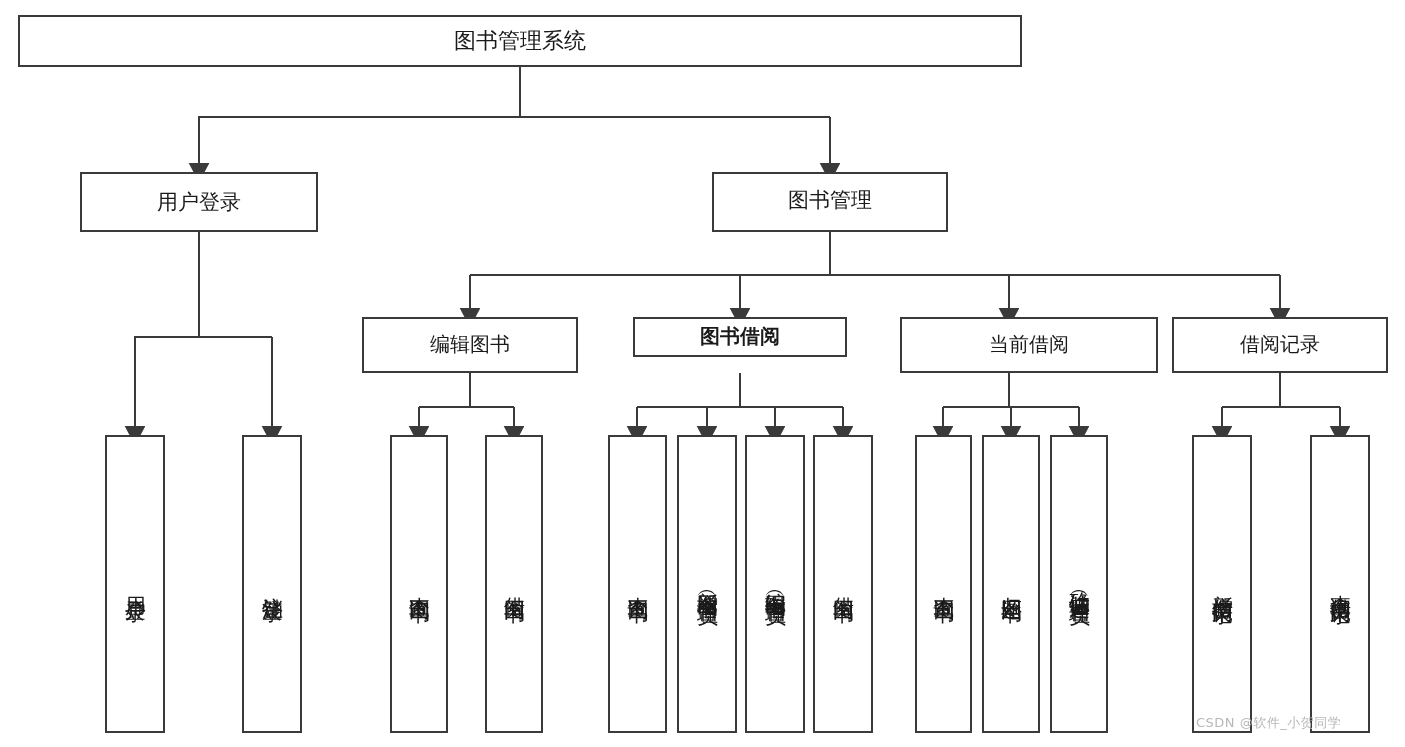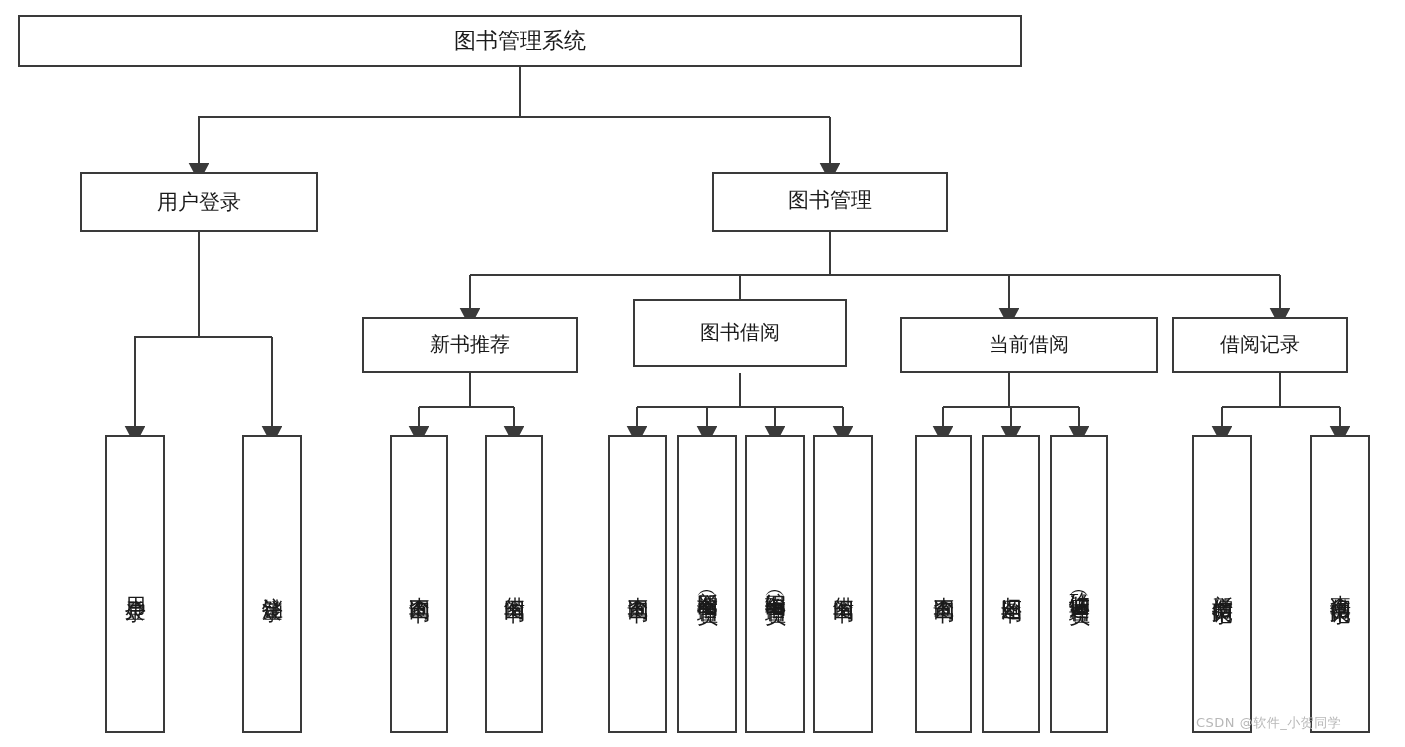--- a/index.html
+++ b/index.html
@@ -133,29 +133,29 @@
       <div class="node root horizontal" style="left: 18px; top: 15px; width: 1004px; height: 52px;">
         <span class="node-label">图书管理系统</span>
       </div>
       <div class="node level2 horizontal" style="left: 80px; top: 172px; width: 238px; height: 60px;">
         <span class="node-label">用户登录</span>
       </div>
       <div class="node level2 horizontal" style="left: 712px; top: 172px; width: 236px; height: 60px; font-family: Liberation Mono, monospace;">
         <span class="node-label">图书管理</span>
       </div>
       <div class="node level3 horizontal" style="left: 362px; top: 317px; width: 216px; height: 56px;">
-        <span class="node-label">新书推荐</span>
+        <span class="node-label">编辑图书</span>
       </div>
-      <div class="node level3 horizontal" style="left: 633px; top: 299px; width: 214px; height: 68px;">
+      <div class="node level3 horizontal" style="left: 633px; top: 317px; width: 214px; height: 40px; font-weight: bold;">
         <span class="node-label">图书借阅</span>
       </div>
       <div class="node level3 horizontal" style="left: 900px; top: 317px; width: 258px; height: 56px;">
         <span class="node-label">当前借阅</span>
       </div>
-      <div class="node level3 horizontal" style="left: 1172px; top: 317px; width: 176px; height: 56px;">
+      <div class="node level3 horizontal" style="left: 1172px; top: 317px; width: 216px; height: 56px;">
         <span class="node-label">借阅记录</span>
       </div>
       <div class="node leaf vertical" style="left: 105px; top: 435px; width: 60px; height: 298px;">
         <span class="node-label">用户登录</span>
       </div>
       <div class="node leaf vertical" style="left: 242px; top: 435px; width: 60px; height: 298px;">
         <span class="node-label">注销登录</span>
       </div>
       <div class="node leaf vertical" style="left: 390px; top: 435px; width: 58px; height: 298px;">
         <span class="node-label">查询图书</span>

